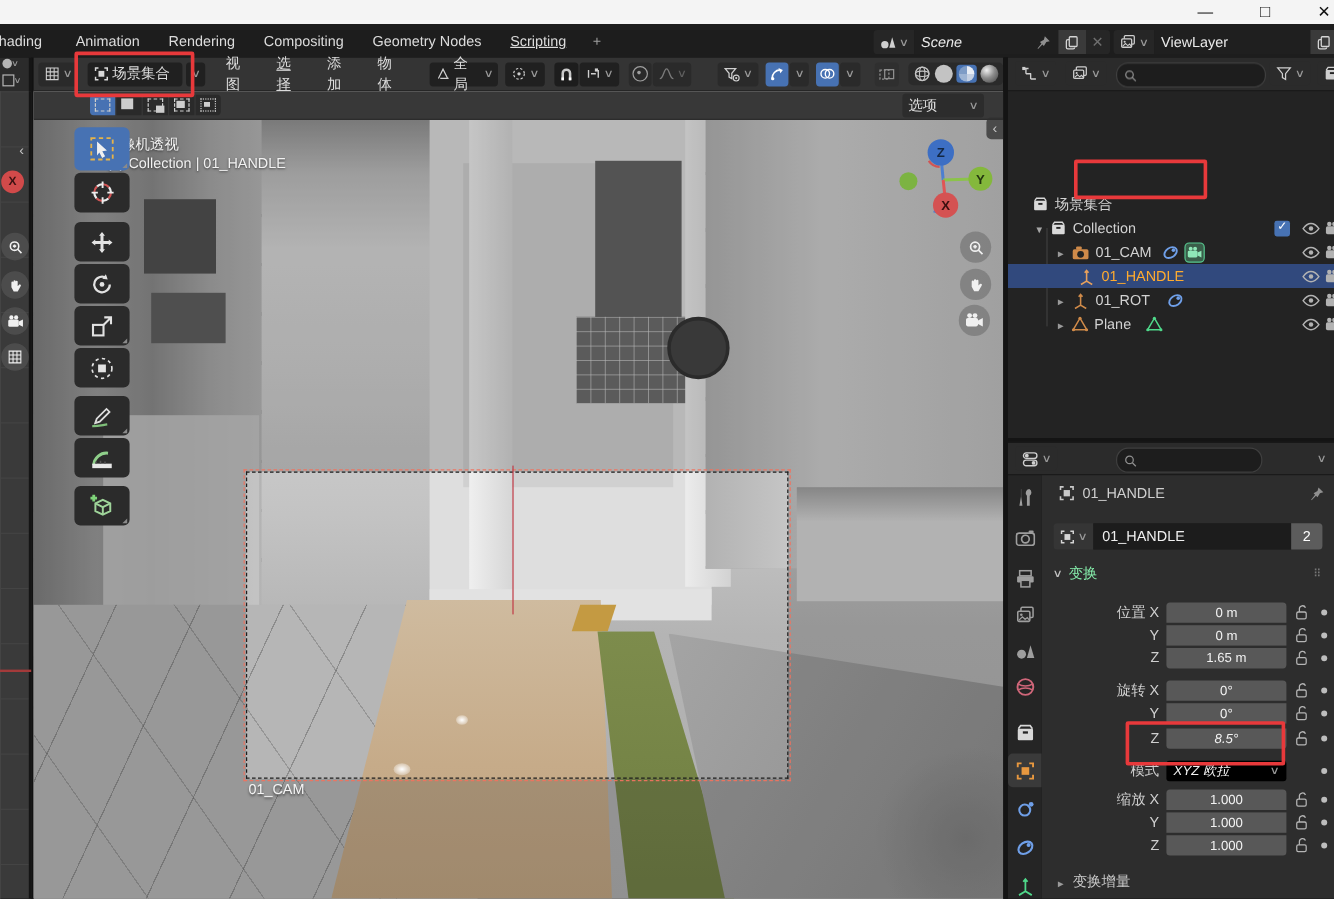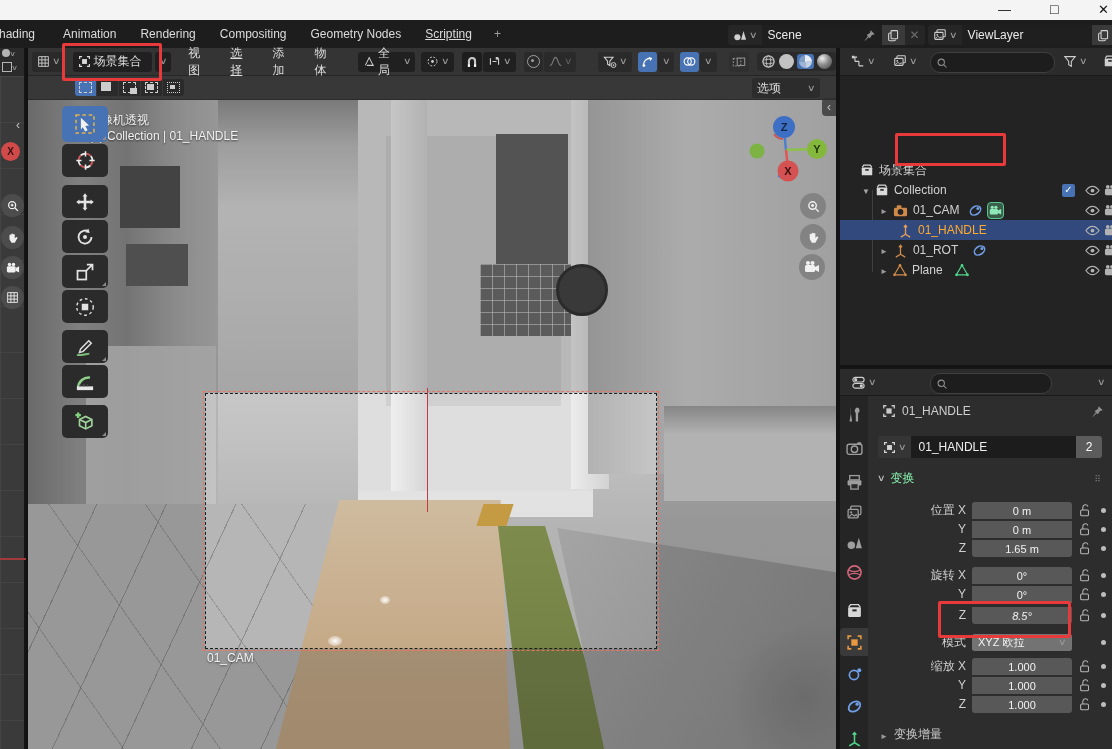--- a/index.html
+++ b/index.html
@@ -200,21 +200,21 @@
 
 <div class="panel" style="left:0;top:20px;width:1112px;height:28px;background:#1d1d1d;display:flex;align-items:center;">
   <span class="menu-item" style="margin-left:-8px;">hading</span>
   <span class="menu-item" style="margin-left:14px;">Animation</span>
   <span class="menu-item" style="margin-left:10px;">Rendering</span>
   <span class="menu-item" style="margin-left:10px;">Compositing</span>
   <span class="menu-item" style="margin-left:10px;">Geometry Nodes</span>
   <span class="menu-item" style="margin-left:10px;text-decoration:underline;">Scripting</span>
   <span class="menu-item" style="color:#9f9f9f;margin-left:8px;">+</span>
 
-  <div class="abs" style="left:728px;top:5px;display:flex;align-items:center;">
+  <div class="abs" style="left:728px;top:5px;display:flex;align-items:center;font-style:italic;">
     <span class="btn" style="border-radius:3px 0 0 3px;">
       <svg width="14" height="14" viewBox="0 0 16 16" style="color:#cfcfcf">
           <use href="#i-scene"></use>
         </svg>
       <span class="chev"></span>
     </span>
     <span style="display:inline-flex;align-items:center;background:#1f1f1f;height:20px;width:108px;padding:0 6px;color:#eaeaea;">
       <span>Scene</span>
       <svg width="13" height="13" viewBox="0 0 16 16" style="color:#8f8f8f;margin-left:auto;">
           <use href="#i-pin"></use>
@@ -801,21 +801,21 @@
   <span class="animdot" style="left:233px;top:196px;"></span>
 
   <span class="rowlab" style="left:8px;top:211px;">Z</span>
   <div class="fld" style="left:104px;top:211px;border-radius:0 0 3px 3px;font-style:italic;">8.5°</div>
   <svg class="lockico" style="left:210px;top:211px;" viewBox="0 0 16 16" width="14" height="16">
       <use href="#i-lock"></use>
     </svg>
   <span class="animdot" style="left:233px;top:217px;"></span>
 
   <span class="rowlab" style="left:8px;top:238px;">模式</span>
-  <div class="fld" style="left:104px;top:238px;background:#737373;justify-content:flex-start;padding:0 6px;box-sizing:border-box;">
+  <div class="fld" style="left:104px;top:238px;background:#000000;justify-content:flex-start;padding:0 6px;box-sizing:border-box;font-style:italic;">
     <span>XYZ 欧拉</span>
     <span class="chev" style="margin-left:auto;"></span>
   </div>
   <span class="animdot" style="left:233px;top:244px;"></span>
 
   <span class="rowlab" style="left:8px;top:262px;">缩放 X</span>
   <div class="fld" style="left:104px;top:262px;border-radius:3px 3px 0 0;">1.000</div>
   <svg class="lockico" style="left:210px;top:262px;" viewBox="0 0 16 16" width="14" height="16">
       <use href="#i-lock"></use>
     </svg>

